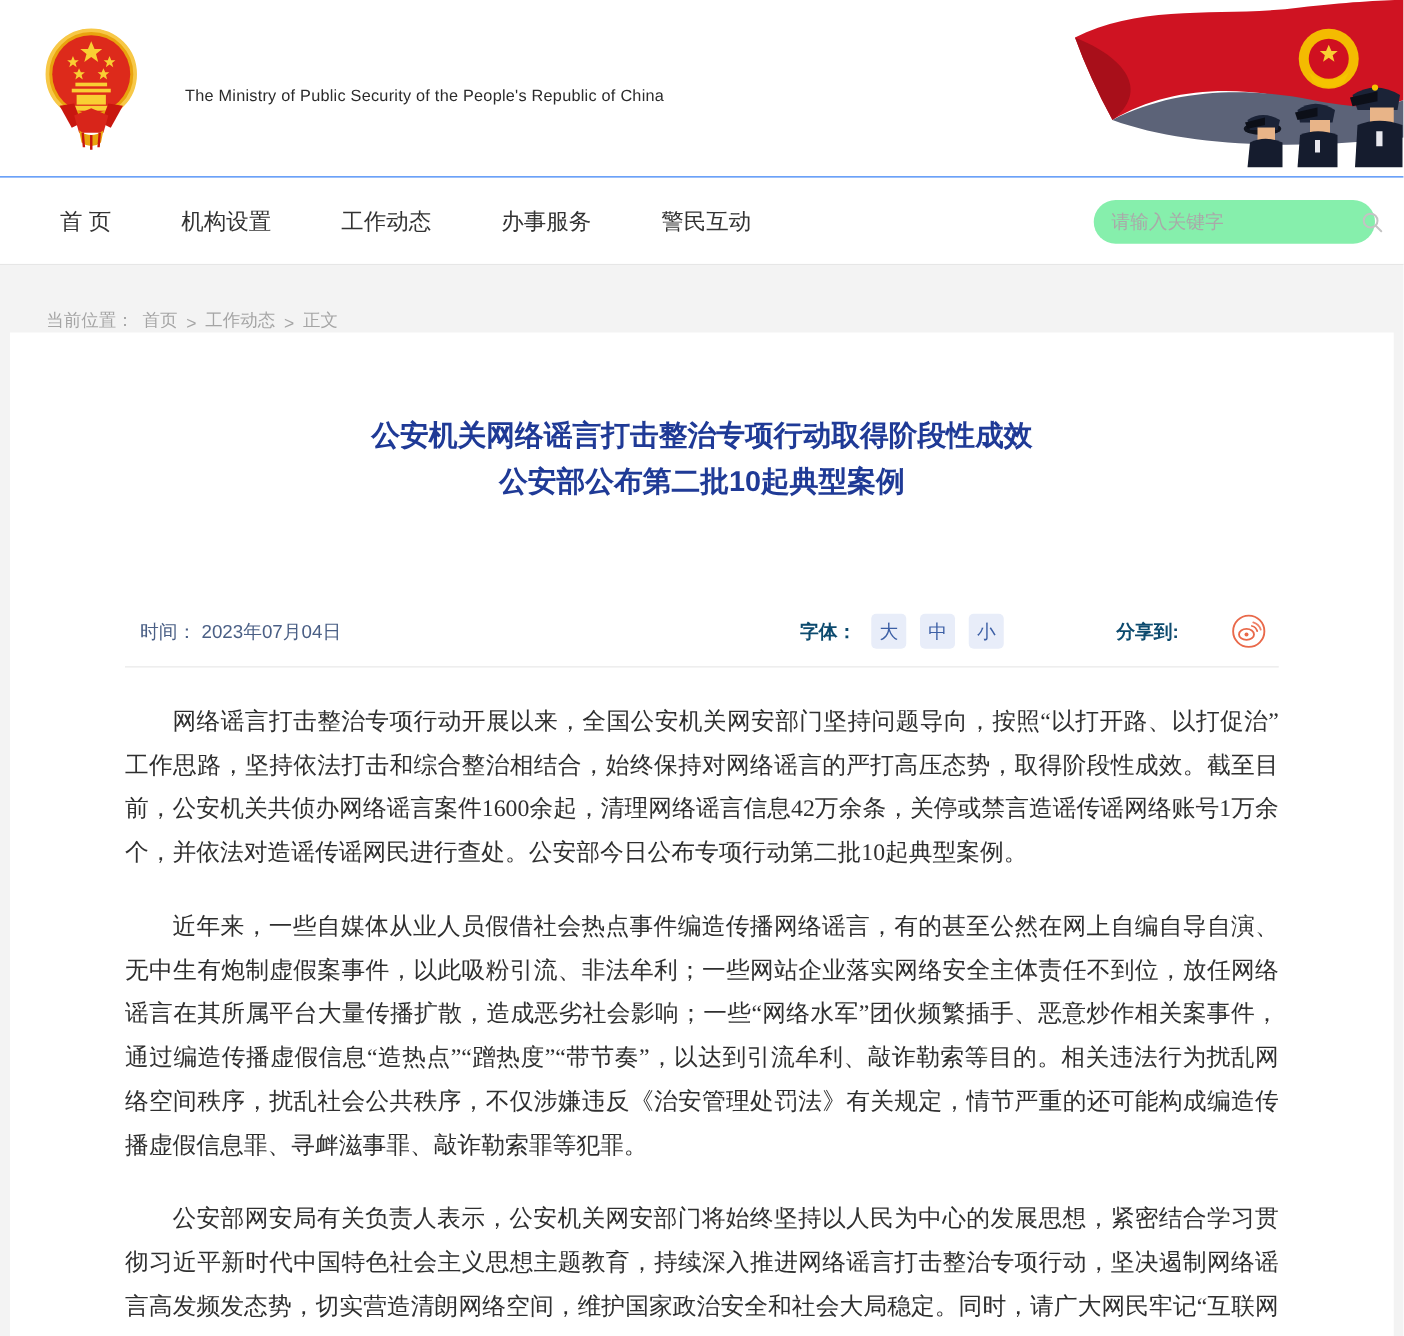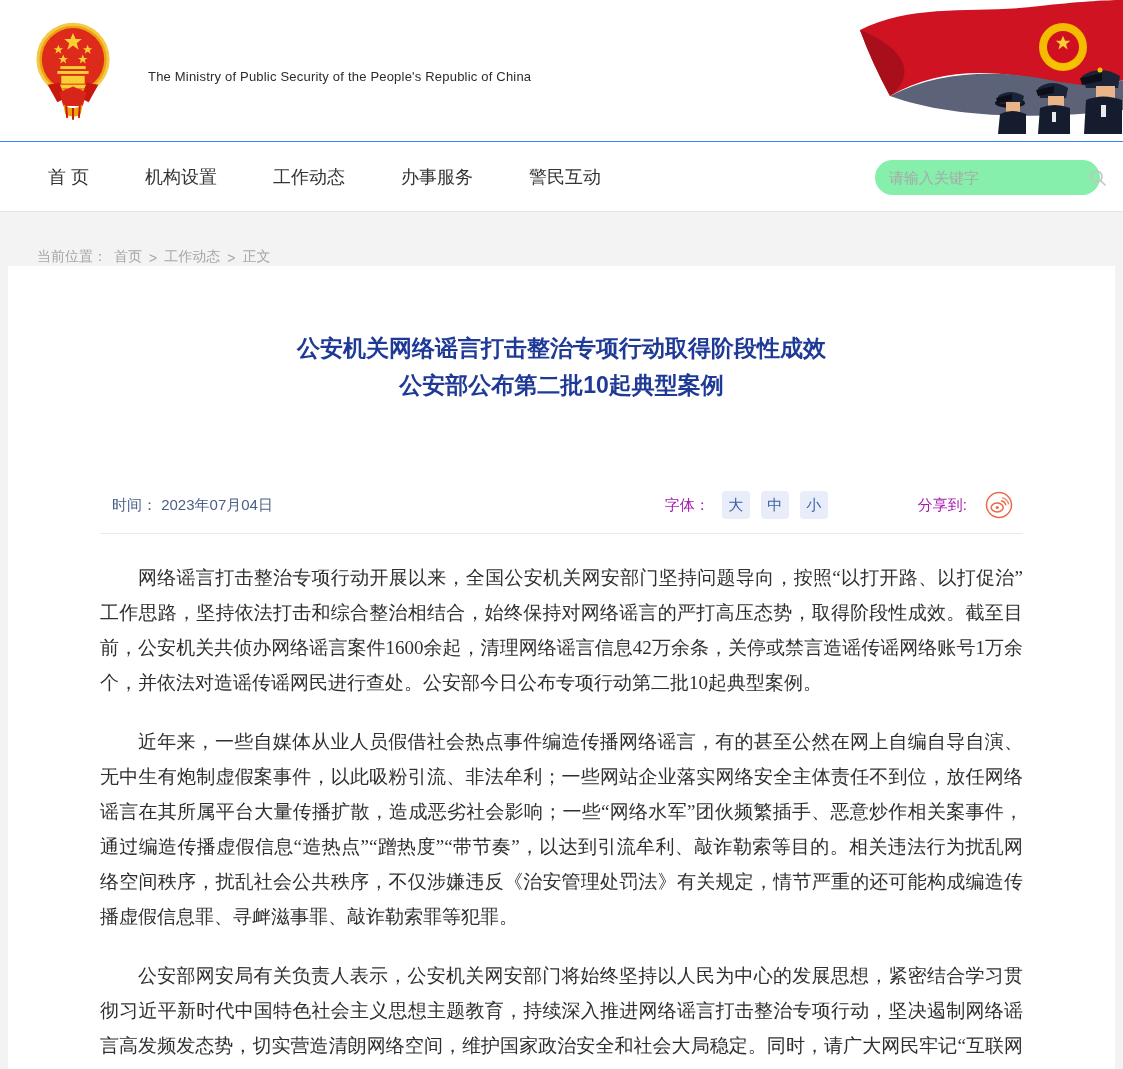--- a/index.html
+++ b/index.html
@@ -29,24 +29,24 @@
   .breadcrumb { height: 54px; display: flex; align-items: flex-end; padding-left: 37px; font-size: 14px; color: #a5a5a5; }
   .breadcrumb span { margin-right: 7px; }
   .crumb-link { cursor: pointer; color: #a5a5a5; }
 
   
   .card { background: #fff; margin: 0 8px; min-height: 804px; padding: 64px 92px 20px 92px; position: relative; }
   .art-title { text-align: center; color: #1f3a96; font-size: 23px; font-weight: bold; line-height: 37px; }
   .meta-row { margin-top: 87px; display: flex; align-items: center; font-size: 15px; color: #4a5f85; padding: 0 10px 0 12px; }
   .meta-time { flex: 0 0 auto; }
   .meta-spacer { flex: 1; }
-  .font-label, .share-label { color: #a21caf; }
+  .font-label, .share-label { color: #0c4a6e; font-weight: bold; }
   .font-btns { display: inline-flex; gap: 11px; margin: 0 0 0 12px; }
   .font-btn { width: 28px; height: 28px; background: #e8edf9; color: #3c5fa5; border: none; border-radius: 4px; font-size: 15px; cursor: pointer; display: inline-flex; align-items: center; justify-content: center; font-family: "Liberation Sans", sans-serif; }
-  .share-wrap { display: inline-flex; align-items: center; margin-left: 90px; gap: 18px; }
+  .share-wrap { display: inline-flex; align-items: center; margin-left: 90px; gap: 42px; }
   .weibo-btn { width: 28px; height: 28px; cursor: pointer; }
   .meta-divider { border: none; border-top: 1px solid #e9e9e9; margin: 14px 0 0 0; }
 
   .art-body { margin-top: 26px; font-family: "Liberation Serif", "DejaVu Serif", serif; font-size: 19px; color: #2f2f2f; line-height: 35px; text-align: justify; }
   .art-body p { text-indent: 2em; margin-bottom: 24px; }
 </style>
 </head>
 <body>
 
 <div id="stage">

